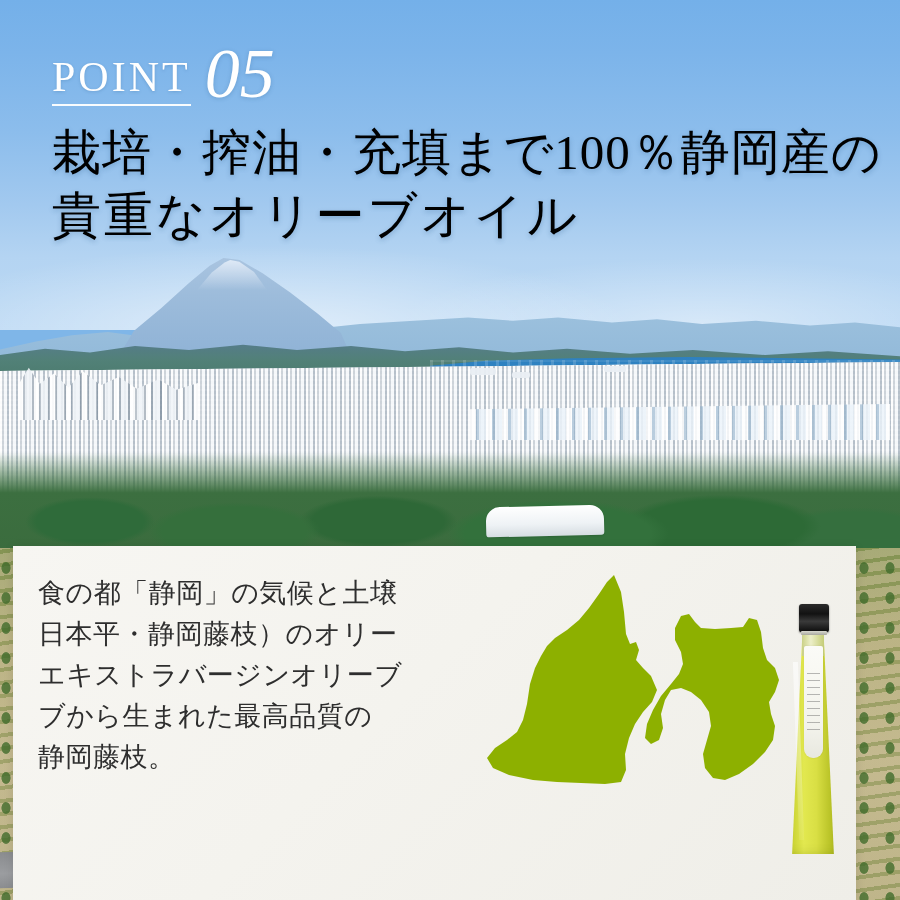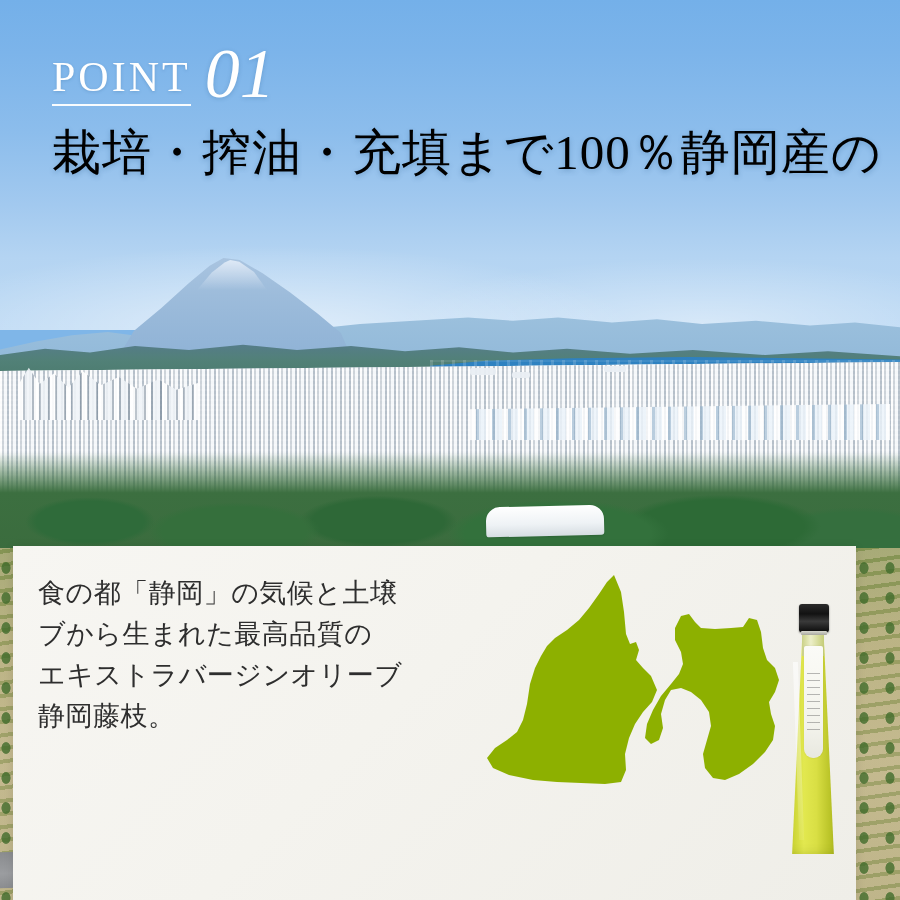--- a/index.html
+++ b/index.html
@@ -397,32 +397,34 @@
 
     <div class="grove"></div>
     <div class="grove-dots"></div>
     <div class="road"></div>
     <div class="car"></div>
   </div>
 
   <div class="headline">
     <div class="point-row">
       <span class="point-word">POINT</span>
-      <span class="point-num">01</span>
+      <span class="point-num">05</span>
     </div>
     <div class="headline-main">
       <div class="l1">栽培・搾油・充填まで100％静岡産の</div>
+      <div class="l2">貴重なオリーブオイル</div>
     </div>
   </div>
 
   <div class="panel">
     <div class="panel-text">
       <span class="tline">食の都「静岡」の気候と土壌</span>
+      <span class="tline">日本平・静岡藤枝）のオリー</span>
+      <span class="tline">エキストラバージンオリーブ</span>
       <span class="tline">ブから生まれた最高品質の</span>
-      <span class="tline">エキストラバージンオリーブ</span>
       <span class="tline">静岡藤枝。</span>
     </div>
   </div>
 
   <div class="map-wrap">
     <svg viewBox="0 0 295 225" xmlns="http://www.w3.org/2000/svg" aria-hidden="true">
       <path fill="#8db000" d="M129,3 L136,20 L139,40 L141,62 L145,72 L151,70 L154,78 L151,88
            L158,96 L166,104 L172,118 L167,130 L158,140 L150,152 L144,166
            L140,182 L141,198 L136,210 L120,212 L96,211 L72,210 L48,208
            L24,203 L8,196 L2,186 L10,176 L22,168 L32,160 L38,148 L42,132

